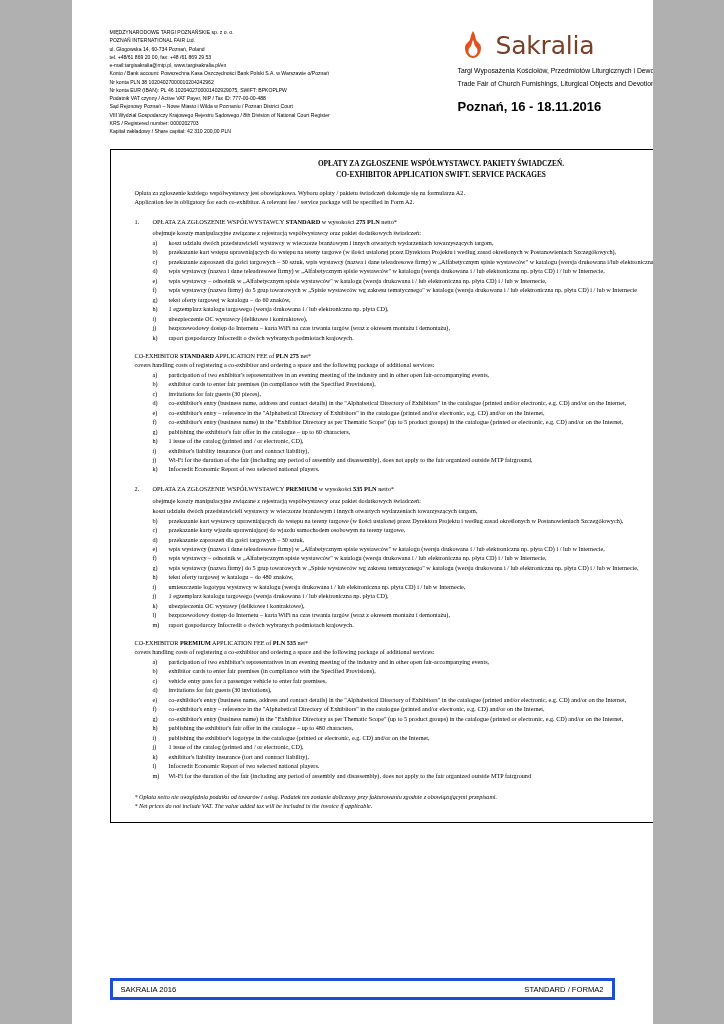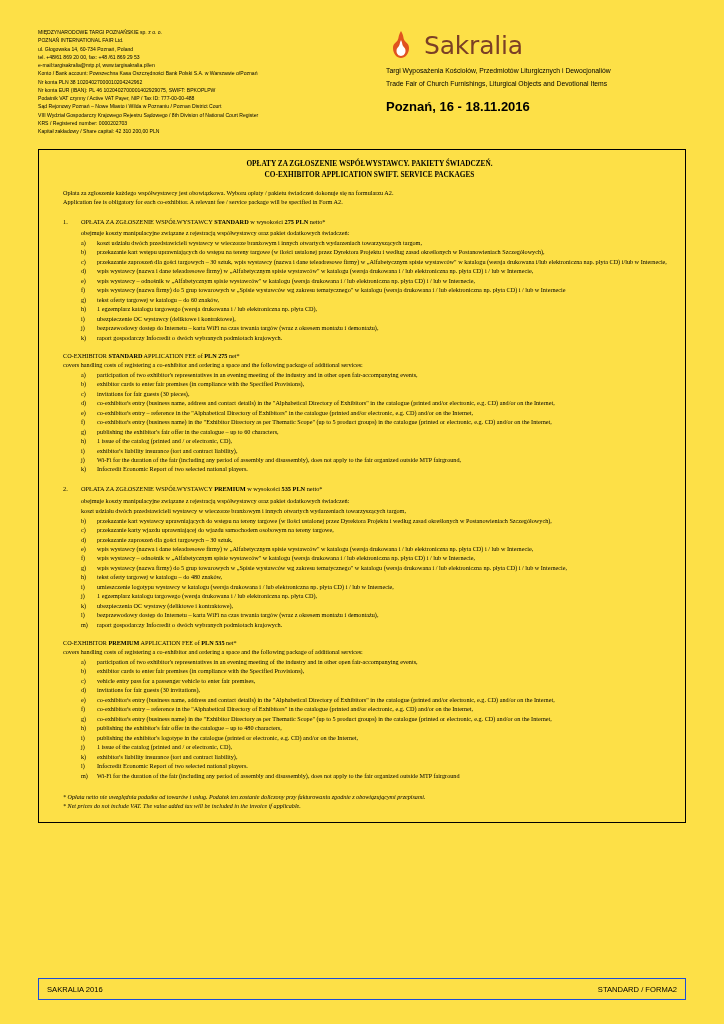--- a/index.html
+++ b/index.html
@@ -1,23 +1,23 @@
 <!DOCTYPE html>
 <html><head>
 <meta charset="utf-8">
 <style>
   html, body {
     margin: 0;
     padding: 0;
     background: #b0b0b0;
   }
   .page {
-    width: 724px;
+    width: 581px;
     height: 1024px;
-    background: #fde047;
+    background: #ffffff;
     margin: 0 auto;
     position: relative;
     font-family: "Liberation Sans", sans-serif;
     color: #000000;
     box-sizing: border-box;
     overflow: hidden;
   }
   .inner {
     position: absolute;
     left: 38px;
@@ -146,21 +146,21 @@
     font-style: italic;
     line-height: 1.6;
   }
 
   
   .bottombar {
     position: absolute;
     left: 38px;
     right: 38px;
     bottom: 24px;
-    border: 1px solid #1d4ed8;
+    border: 3px solid #1d4ed8;
     height: 22px;
     display: flex;
     align-items: center;
     justify-content: space-between;
     padding: 0 8px;
     box-sizing: border-box;
     font-size: 7.6px;
   }
 </style>
 </head>

